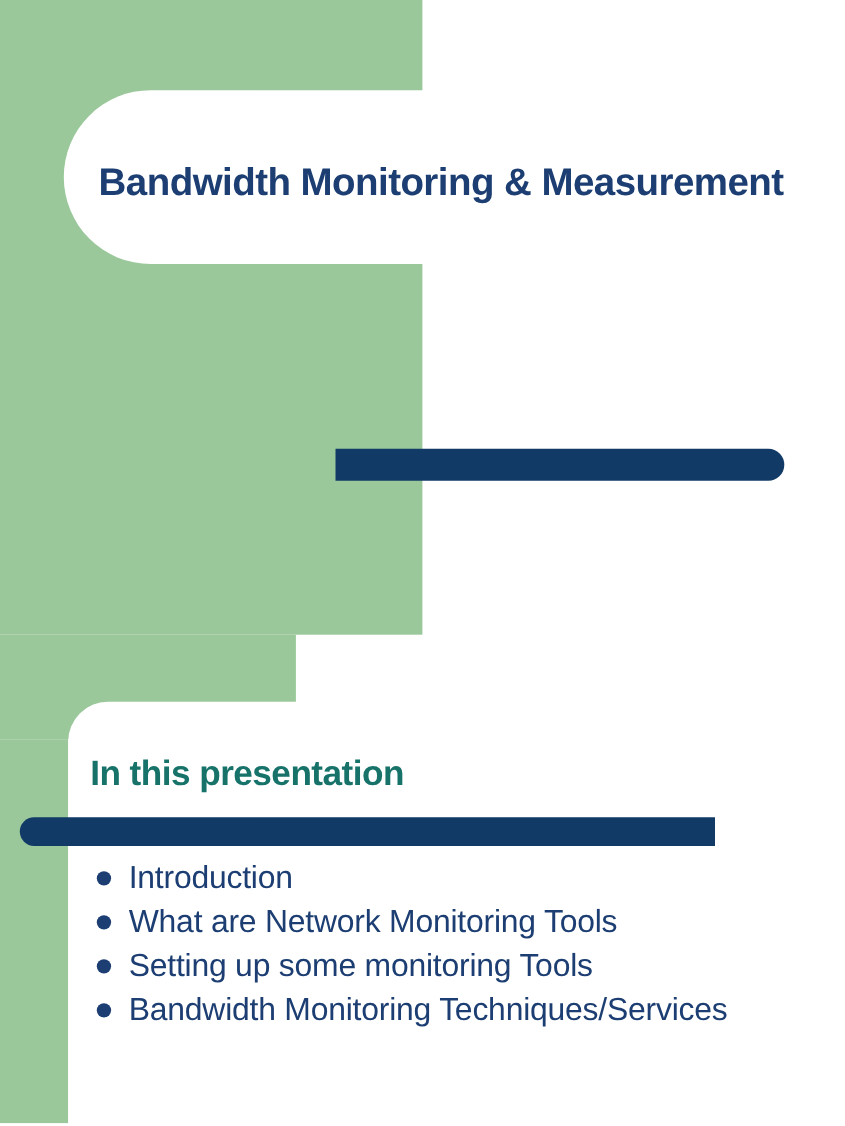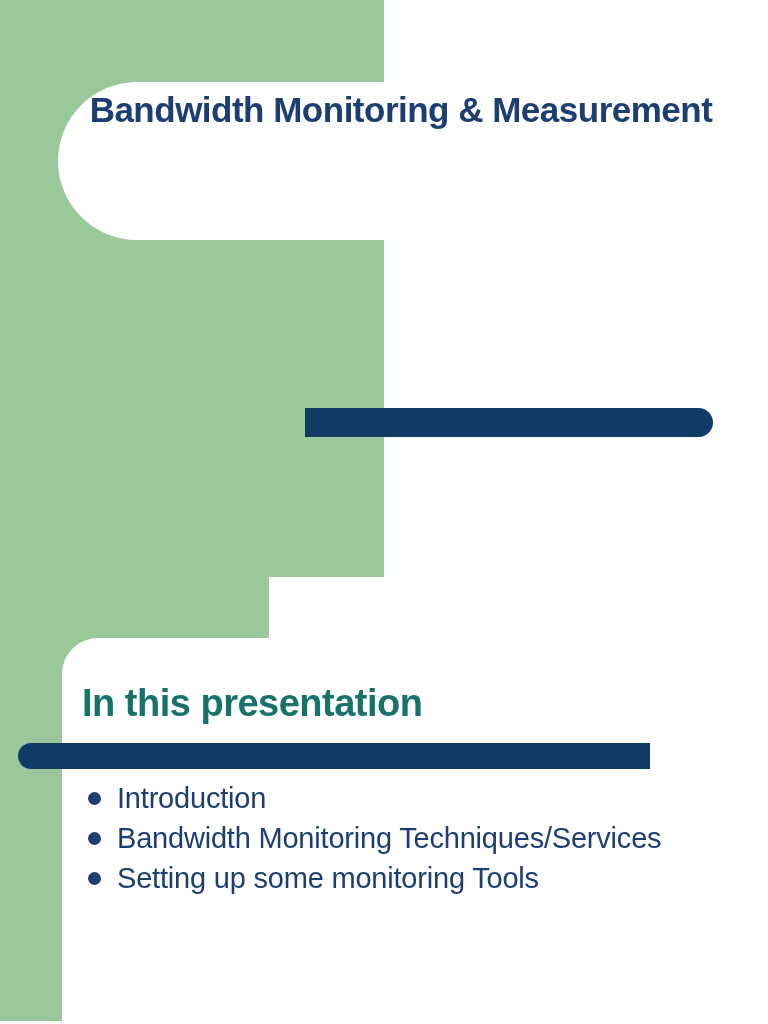--- a/index.html
+++ b/index.html
@@ -29,21 +29,21 @@
   }
   .green-strip{
     position:absolute;left:0;top:672px;width:62px;height:349px;
     background:var(--green);
   }
   
   .title-card{
     position:absolute;left:58px;top:82px;width:710px;height:158px;
     background:var(--page-bg);
     border-radius:79px 0 0 79px;
-    display:flex;flex-direction:row;justify-content:center;
+    display:flex;flex-direction:column;justify-content:center;
     padding-top:10px;padding-right:24px;
   }
   .title-line{
     text-align:center;
     font-size:35px;line-height:36px;font-weight:bold;
     color:var(--navy-text);
     letter-spacing:-0.5px;
   }
   
   .bar1{
@@ -57,21 +57,21 @@
     border-radius:13px 0 0 13px;
   }
   
   .slide2-card{
     position:absolute;left:62px;top:638px;width:706px;height:386px;
     background:var(--page-bg);
     border-top-left-radius:36px;
   }
   .slide2-heading{
     position:absolute;left:82px;top:682px;
-    font-size:38px;line-height:42px;font-weight:bold;
+    font-size:32px;line-height:42px;font-weight:bold;
     color:var(--teal);
     letter-spacing:-0.5px;
     white-space:nowrap;
   }
   .bullet-list{
     position:absolute;left:88px;top:778px;
     list-style:none;
   }
   .bullet-item{
     display:flex;align-items:center;
@@ -108,21 +108,25 @@
   <div class="slide2-heading">In this presentation</div>
   <div class="bar2"></div>
 
   <ul class="bullet-list">
     <li class="bullet-item">
       <span class="bullet-dot"></span>
       <span class="bullet-label">Introduction</span>
     </li>
     <li class="bullet-item">
       <span class="bullet-dot"></span>
-      <span class="bullet-label">Bandwidth Monitoring Techniques/Services</span>
+      <span class="bullet-label">What are Network Monitoring Tools</span>
     </li>
     <li class="bullet-item">
       <span class="bullet-dot"></span>
       <span class="bullet-label">Setting up some monitoring Tools</span>
+    </li>
+    <li class="bullet-item">
+      <span class="bullet-dot"></span>
+      <span class="bullet-label">Bandwidth Monitoring Techniques/Services</span>
     </li>
   </ul>
 
 </div>
 
 </body></html>

